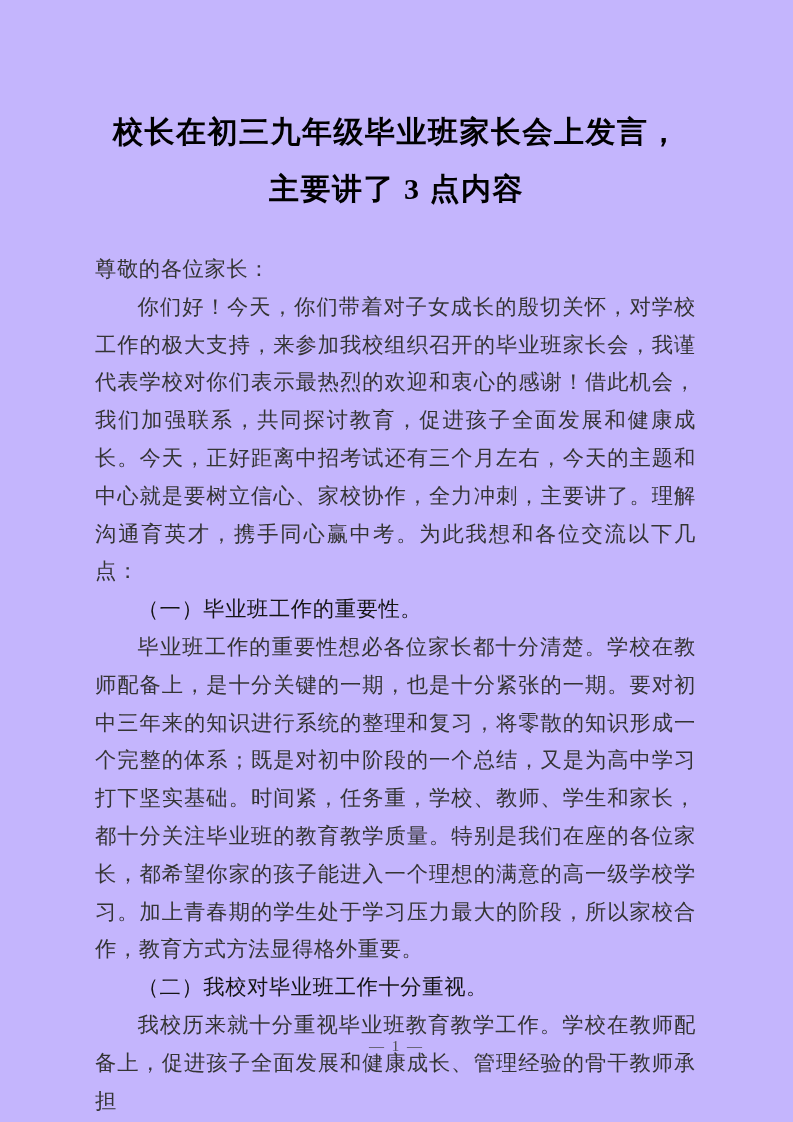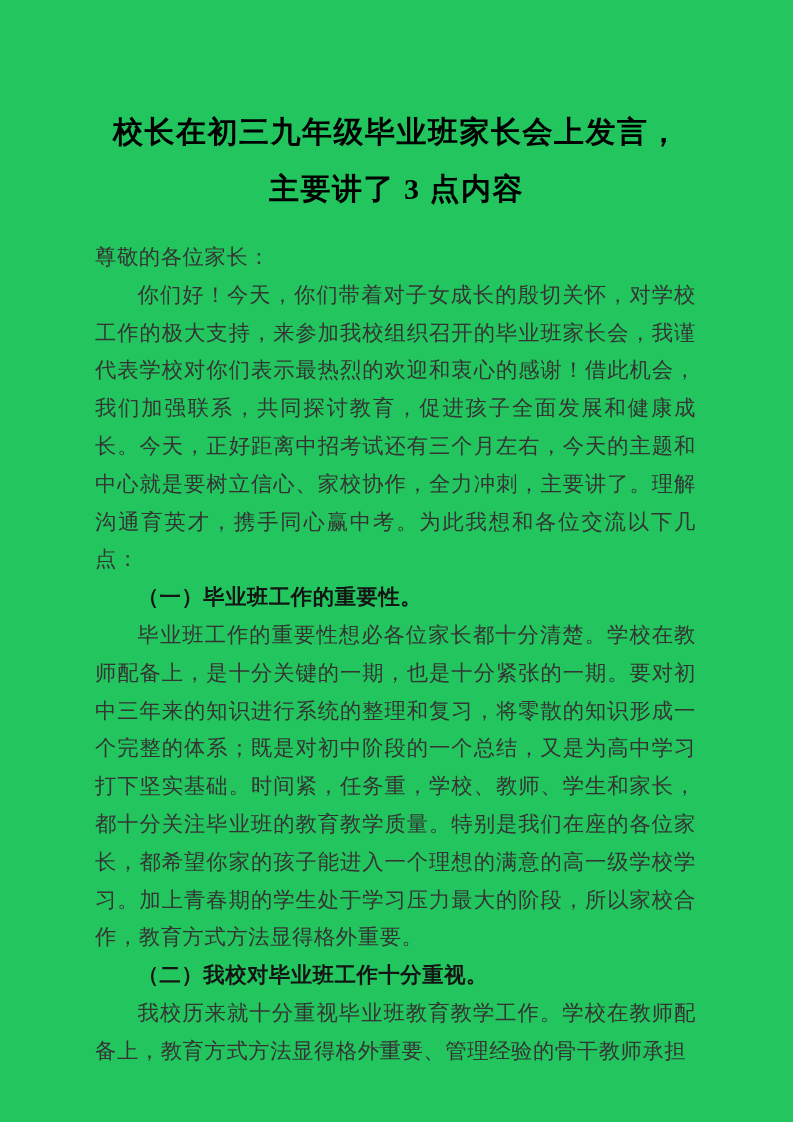--- a/index.html
+++ b/index.html
@@ -10,53 +10,53 @@
     width: 793px;
     height: 1122px;
     background: #ffffff;
     position: relative;
     overflow: hidden;
     font-family: "Liberation Serif", "DejaVu Serif", serif;
   }
   .page {
     position: absolute;
     inset: 0;
-    background: #22c55e;
+    background: #c4b5fd;
   }
   .doc-title {
     margin: 103px 55px 0 55px;
     text-align: center;
     font-size: 30px;
     line-height: 57px;
     font-weight: 700;
     color: #000000;
     letter-spacing: 1.5px;
   }
   .title-line {
     display: block;
   }
   .content {
-    margin: 22px 97px 0 95px;
+    margin: 34px 97px 0 95px;
     font-size: 21.3px;
     line-height: 37.8px;
     text-align: justify;
     text-justify: inter-ideograph;
     letter-spacing: 0.6px;
     color: #343434;
   }
   .content p {
     margin: 0;
     padding: 0;
     text-indent: 2em;
   }
   p.salutation {
     text-indent: 0;
   }
   p.section-heading {
-    font-weight: 700;
+    font-weight: 400;
     color: #141414;
   }
   .footer {
     position: absolute;
     left: 0;
     right: 0;
     top: 1034px;
     text-align: center;
     font-size: 15px;
     line-height: 24px;
@@ -73,20 +73,20 @@
     <span class="title-line">校长在初三九年级毕业班家长会上发言，</span>
     <span class="title-line">主要讲了 3 点内容</span>
   </h1>
 
   <div class="content">
     <p class="salutation">尊敬的各位家长：</p>
     <p class="body-para">你们好！今天，你们带着对子女成长的殷切关怀，对学校工作的极大支持，来参加我校组织召开的毕业班家长会，我谨代表学校对你们表示最热烈的欢迎和衷心的感谢！借此机会，我们加强联系，共同探讨教育，促进孩子全面发展和健康成长。今天，正好距离中招考试还有三个月左右，今天的主题和中心就是要树立信心、家校协作，全力冲刺，主要讲了。理解沟通育英才，携手同心赢中考。为此我想和各位交流以下几点：</p>
     <p class="section-heading">（一）毕业班工作的重要性。</p>
     <p class="body-para">毕业班工作的重要性想必各位家长都十分清楚。学校在教师配备上，是十分关键的一期，也是十分紧张的一期。要对初中三年来的知识进行系统的整理和复习，将零散的知识形成一个完整的体系；既是对初中阶段的一个总结，又是为高中学习打下坚实基础。时间紧，任务重，学校、教师、学生和家长，都十分关注毕业班的教育教学质量。特别是我们在座的各位家长，都希望你家的孩子能进入一个理想的满意的高一级学校学习。加上青春期的学生处于学习压力最大的阶段，所以家校合作，教育方式方法显得格外重要。</p>
     <p class="section-heading">（二）我校对毕业班工作十分重视。</p>
-    <p class="body-para">我校历来就十分重视毕业班教育教学工作。学校在教师配备上，教育方式方法显得格外重要、管理经验的骨干教师承担</p>
+    <p class="body-para">我校历来就十分重视毕业班教育教学工作。学校在教师配备上，促进孩子全面发展和健康成长、管理经验的骨干教师承担</p>
   </div>
 
   <div class="footer">
     <span>— 1 —</span>
   </div>
 
 </div>
 
 </body></html>

